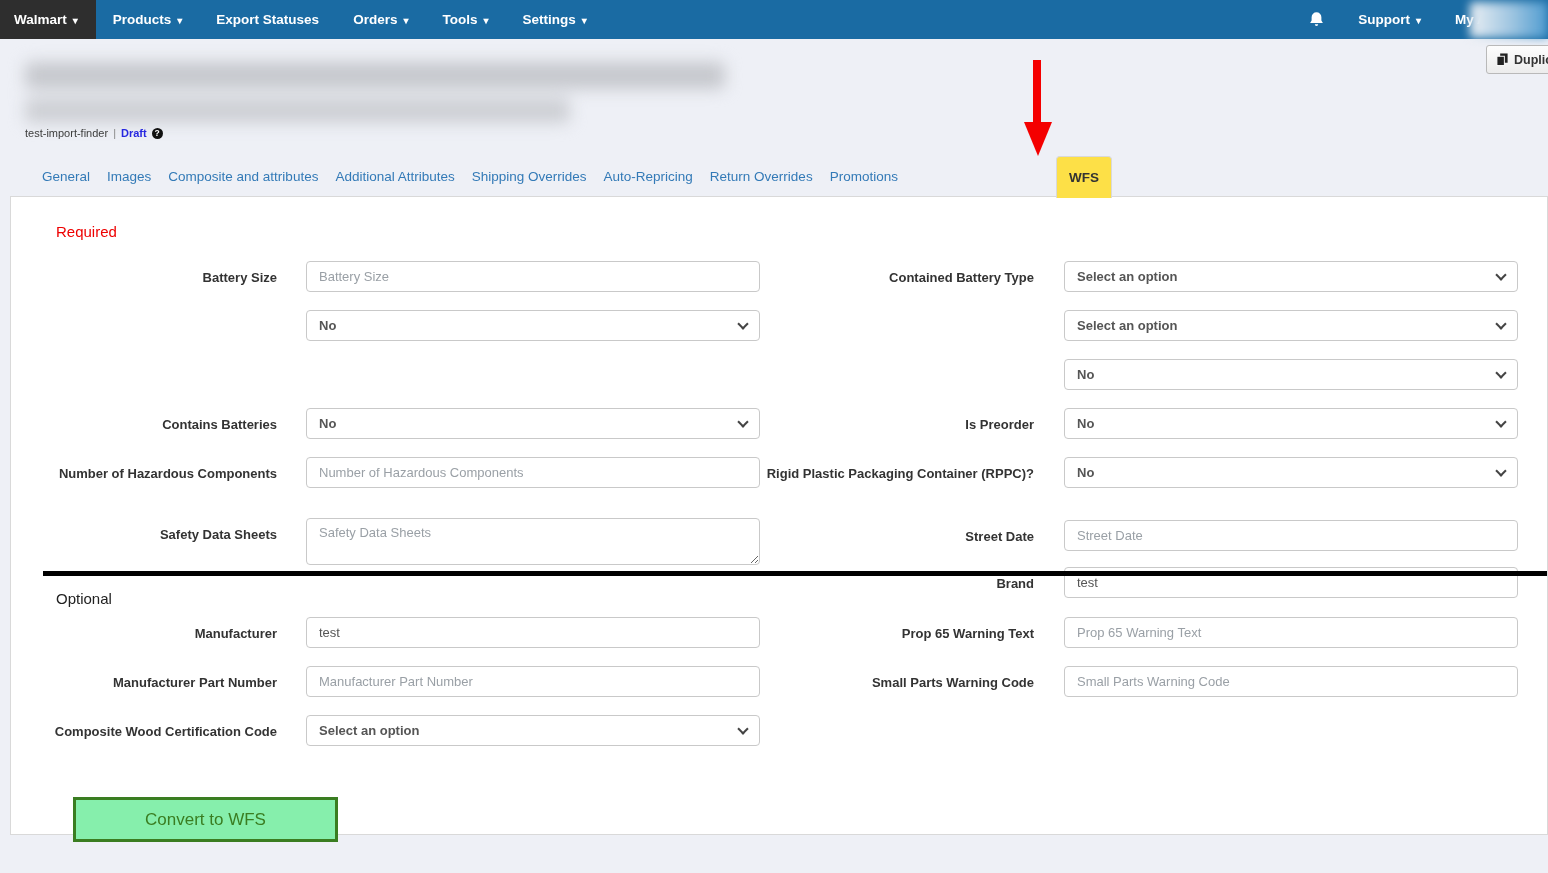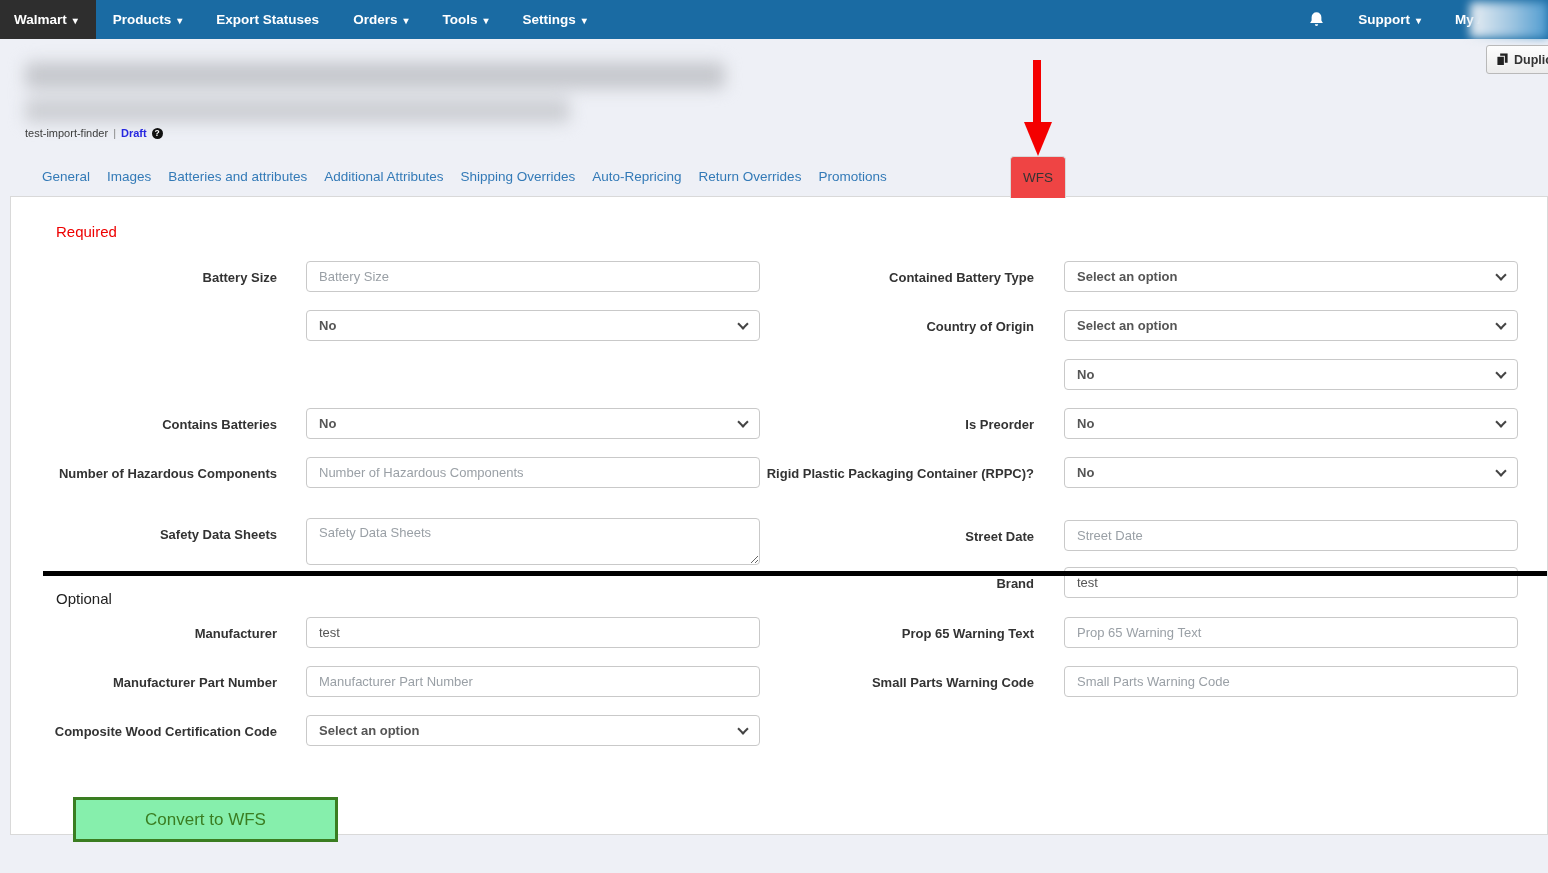--- a/index.html
+++ b/index.html
@@ -56,25 +56,25 @@
   .qmark {
     display: inline-flex; width: 11px; height: 11px; border-radius: 50%;
     background: #111; color: #fff; font-size: 8.5px; font-weight: 700;
     align-items: center; justify-content: center; cursor: pointer;
   }
 
   
   .tabs { position: absolute; left: 42px; top: 156px; height: 41px; display: flex; align-items: center; gap: 17px; }
   .tab-link { color: #337ab7; font-size: 13.5px; cursor: pointer; text-decoration: none; }
   .tab-active {
-    position: absolute; left: 1010px; top: 156px; width: 56px; height: 42px;
-    background: #ef4444; border: 1px solid #d9d9d9; border-bottom: none;
+    position: absolute; left: 1056px; top: 156px; width: 56px; height: 42px;
+    background: #fde047; border: 1px solid #d9d9d9; border-bottom: none;
     border-radius: 4px 4px 0 0; z-index: 3;
     display: flex; align-items: center; justify-content: center;
-    font-size: 13.5px; font-weight: 400; color: #333; cursor: pointer;
+    font-size: 13.5px; font-weight: 700; color: #333; cursor: pointer;
   }
 
   
   .red-arrow { position: absolute; left: 1020px; top: 60px; z-index: 4; pointer-events: none; }
 
   
   .panel {
     position: absolute; left: 10px; top: 196px; width: 1538px; height: 639px;
     background: #fff; border: 1px solid #d9d9d9; z-index: 2;
   }
@@ -176,21 +176,21 @@
 <div class="meta">
   <span>test-import-finder</span>
   <span class="sep">|</span>
   <a class="draft">Draft</a>
   <span class="qmark">?</span>
 </div>
 
 <div class="tabs">
   <a class="tab-link">General</a>
   <a class="tab-link">Images</a>
-  <a class="tab-link">Batteries and attributes</a>
+  <a class="tab-link">Composite and attributes</a>
   <a class="tab-link">Additional Attributes</a>
   <a class="tab-link">Shipping Overrides</a>
   <a class="tab-link">Auto-Repricing</a>
   <a class="tab-link">Return Overrides</a>
   <a class="tab-link">Promotions</a>
 </div>
 <div class="tab-active">WFS</div>
 
 <svg class="red-arrow" width="36" height="98" viewBox="0 0 36 98">
   <rect x="13" y="0" width="8" height="64" fill="#f40000"></rect>
@@ -208,21 +208,20 @@
   <div class="sel col-r" style="top:64px">
     <span class="sel-val">Select an option</span>
     <span class="chev"></span>
   </div>
 
   <div class="sel col-l" style="top:113px">
     <span class="sel-val">No</span>
     <span class="chev"></span>
   </div>
 
-  <div class="lbl lbl-r" style="top:120px">Country of Origin</div>
   <div class="sel col-r" style="top:113px">
     <span class="sel-val">Select an option</span>
     <span class="chev"></span>
   </div>
 
   <div class="sel col-r" style="top:162px">
     <span class="sel-val">No</span>
     <span class="chev"></span>
   </div>
 

